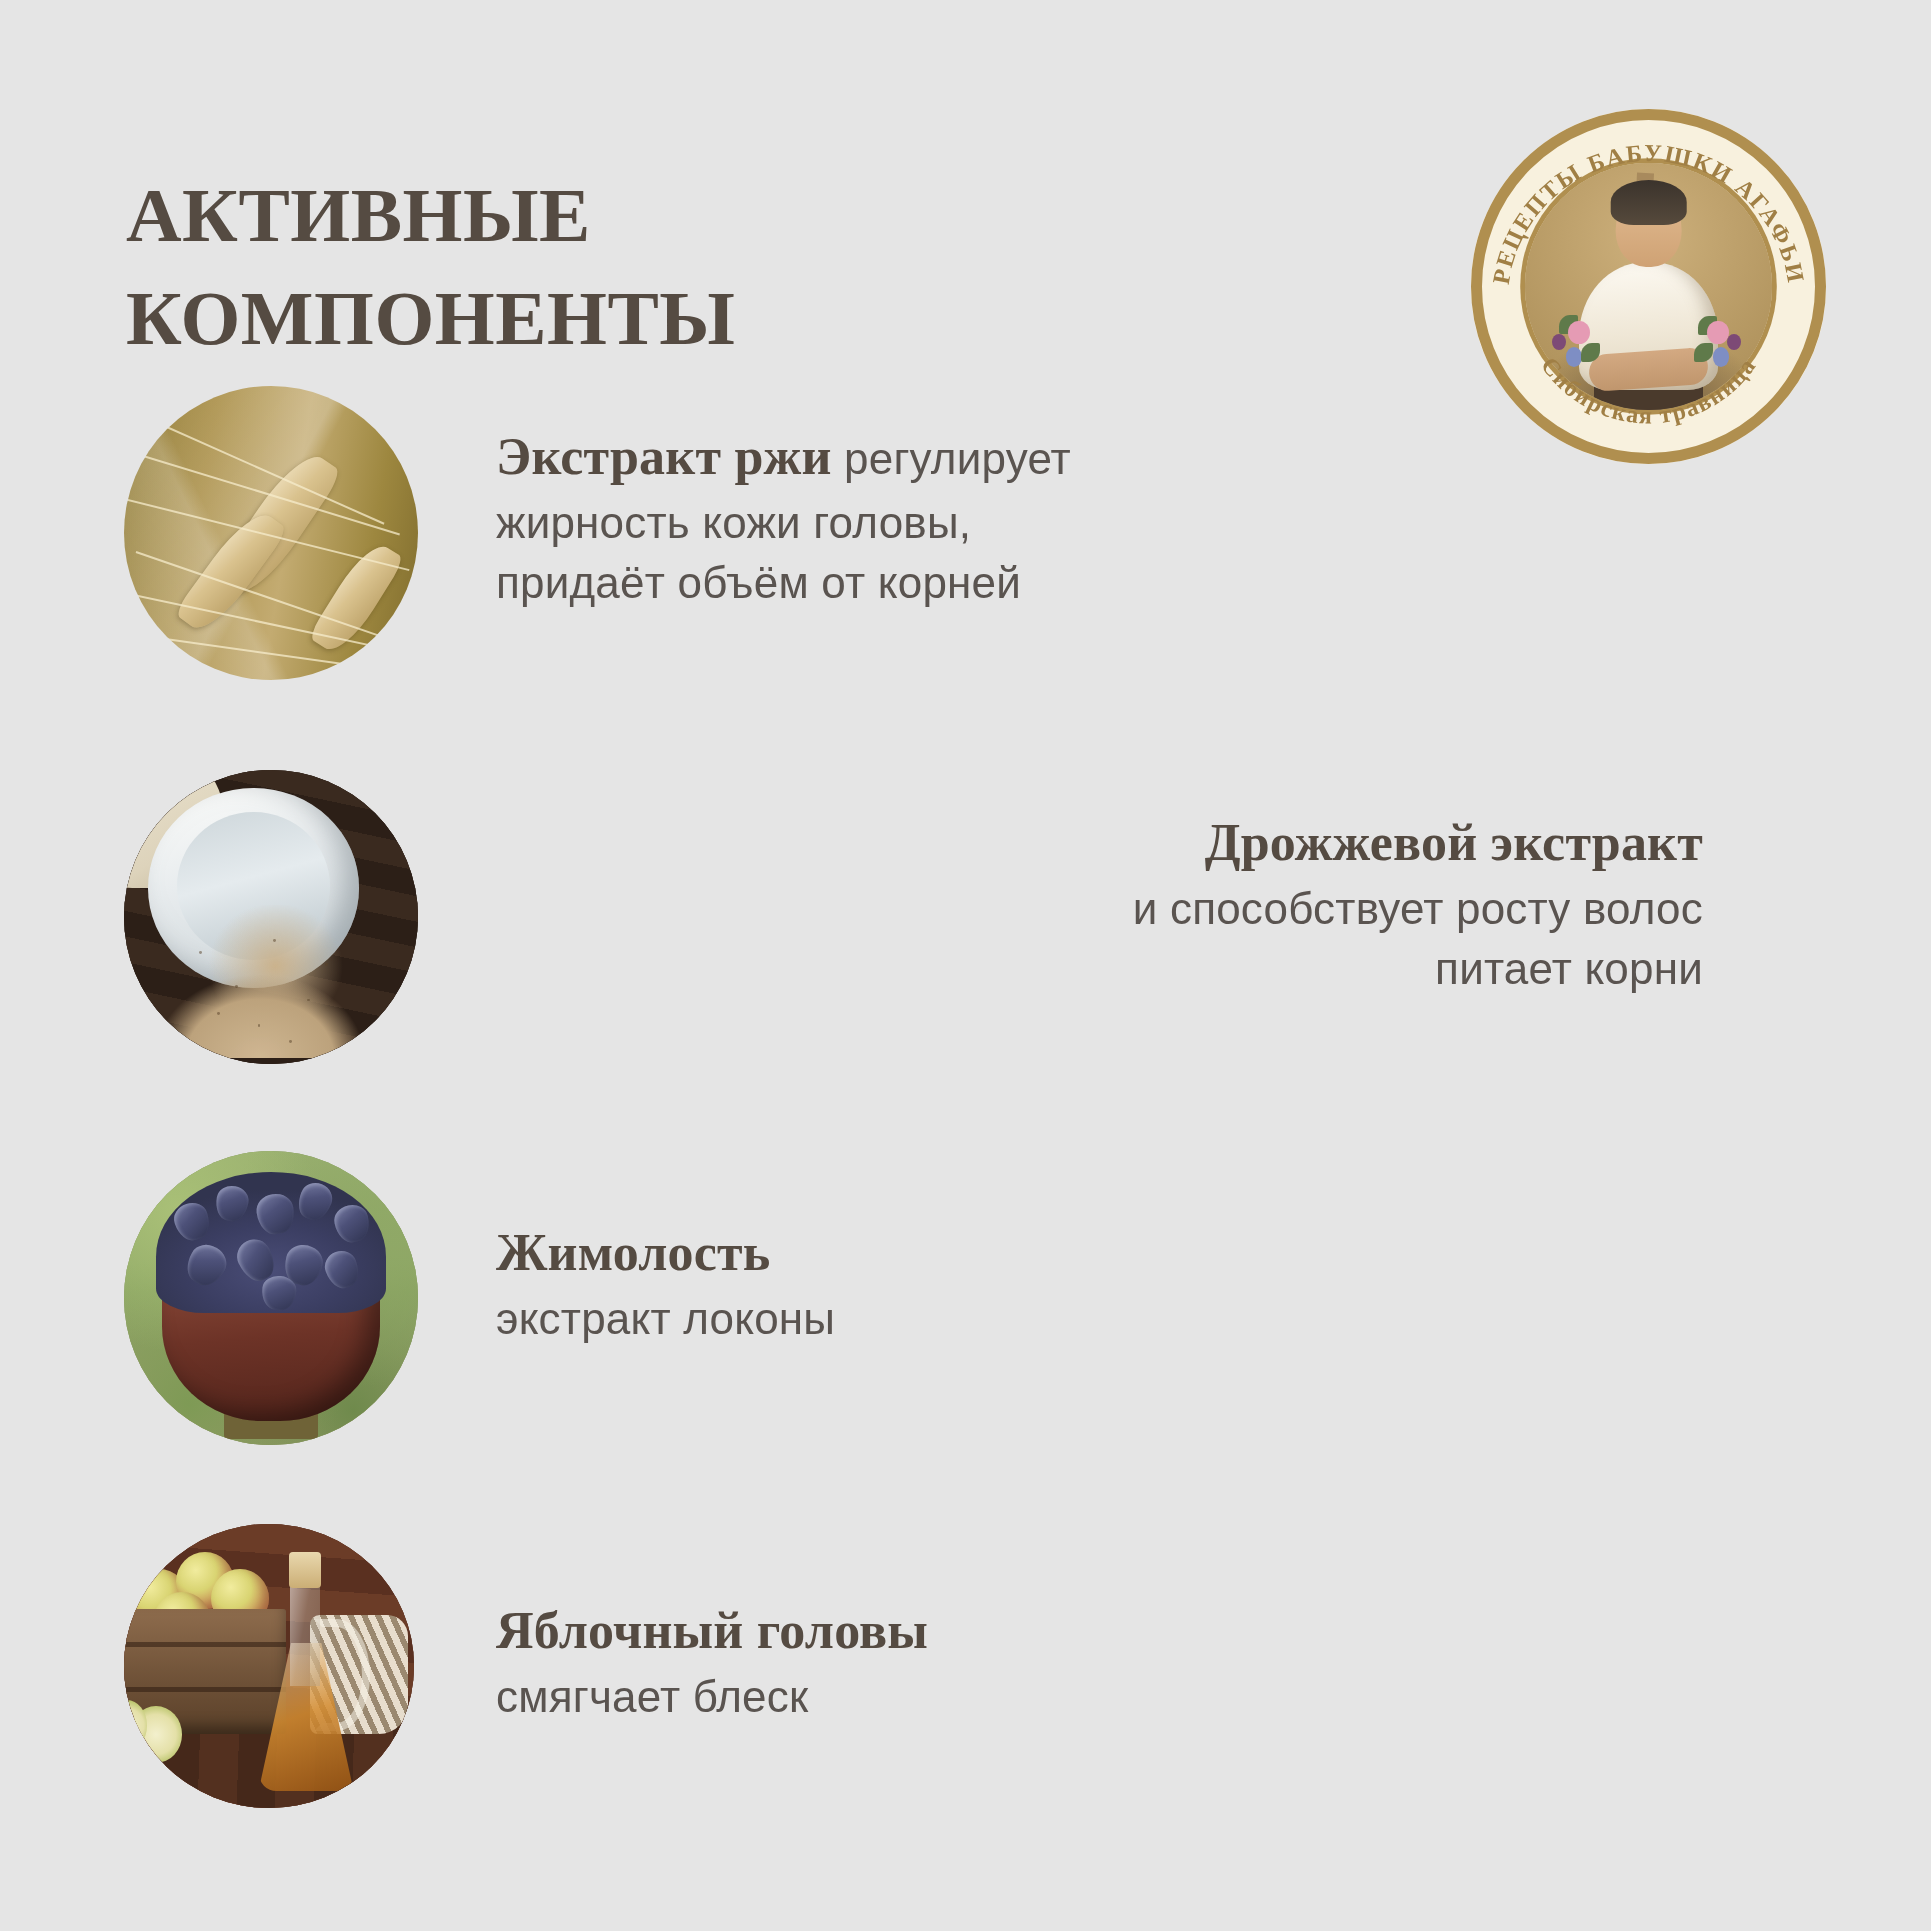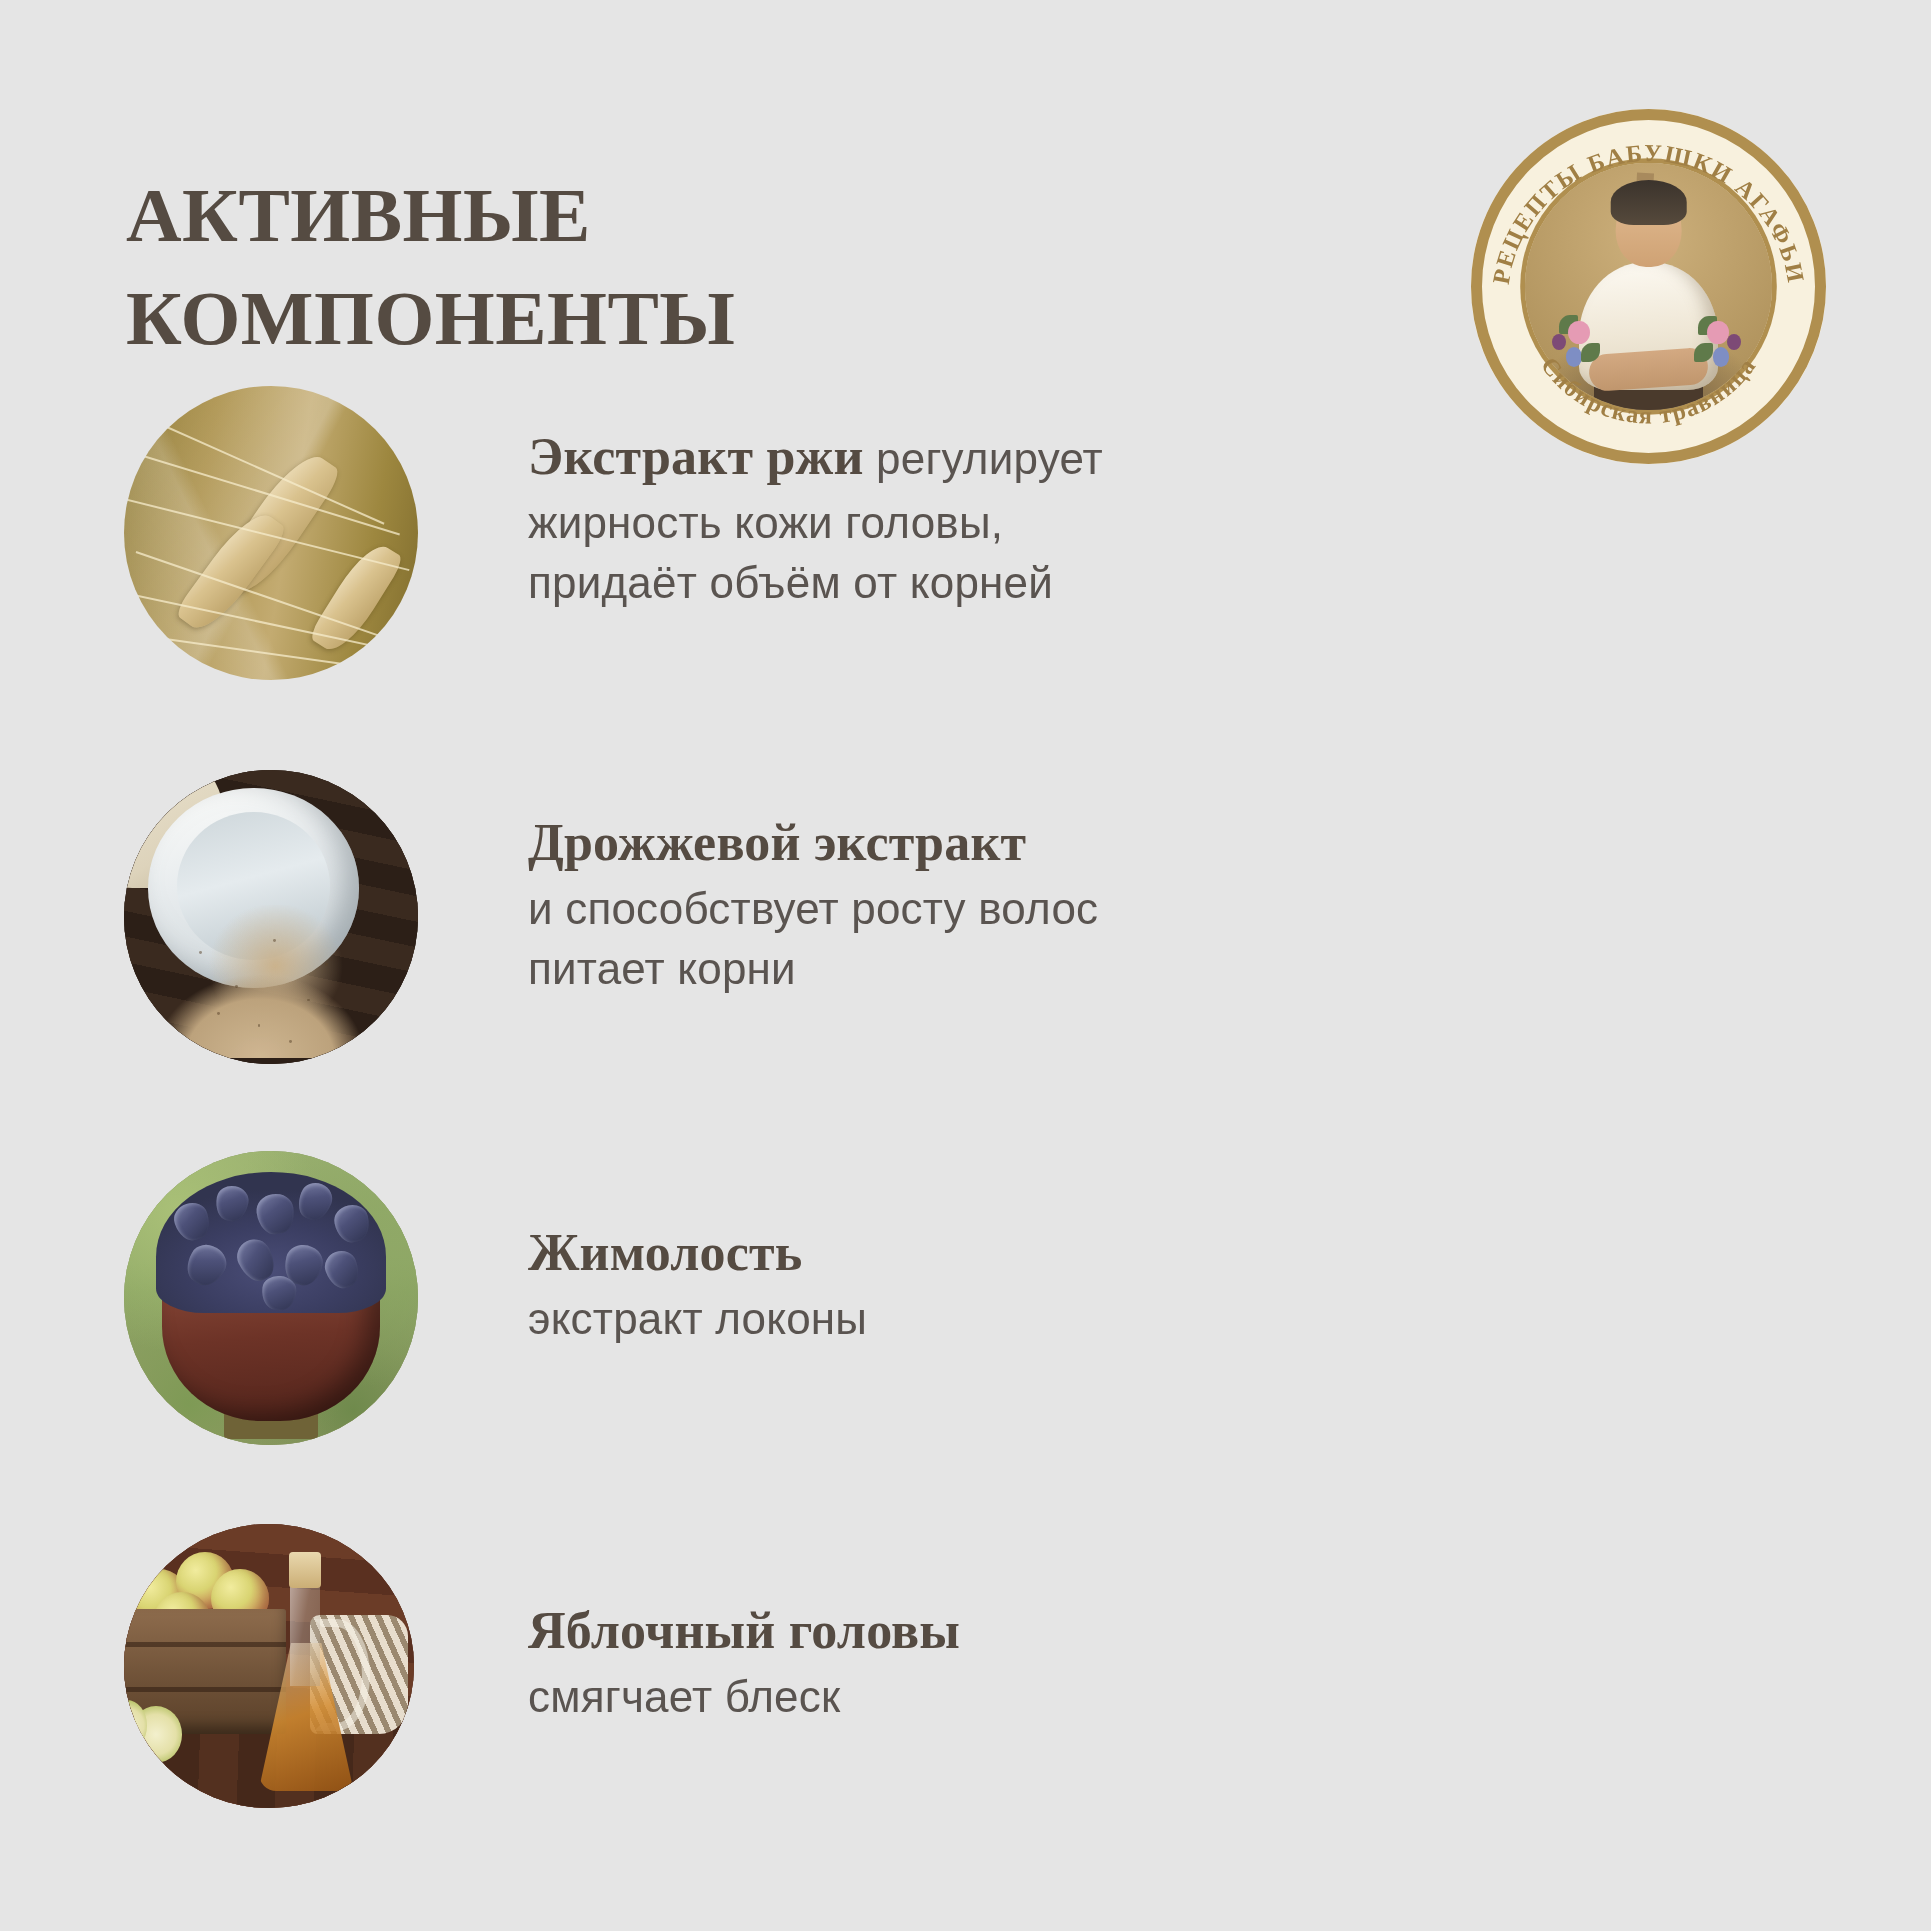--- a/index.html
+++ b/index.html
@@ -372,21 +372,21 @@
     right: -2%; top: 28%;
     width: 34%; height: 40%;
     border: 8.7px solid rgba(246,243,232,.55);
     border-left-color: transparent;
     border-radius: 0 60% 60% 0 / 0 50% 50% 0;
   }
 
   
   .text-block {
     position: absolute;
-    left: 528px;
+    left: 496px;
     top: 0;
     width: 1207px;
   }
   .ing-name {
     color: #554b42;
     font-family: "Liberation Serif", "DejaVu Serif", serif;
     font-weight: 700;
     font-size: 52px;
     letter-spacing: 0.2px;
   }
@@ -394,21 +394,21 @@
     color: #5a5450;
     font-family: "Liberation Sans", sans-serif;
     font-weight: 400;
     font-size: 44px;
     letter-spacing: 0.2px;
   }
   
   .line { line-height: 1.38; white-space: nowrap; }
   .line .ing-desc { vertical-align: baseline; }
   .r1 .text-block { padding-top: 35px; }
-  .r2 .text-block { padding-top: 37px; }
+  .r2 .text-block { padding-top: 37px; text-align: right; }
   .r3 .text-block { padding-top: 66px; }
   .r4 .text-block { padding-top: 71px; }
 </style>
 </head>
 <body>
 
 <div class="poster">
 
   <h1 class="page-title">
     <span class="tline">АКТИВНЫЕ</span>

